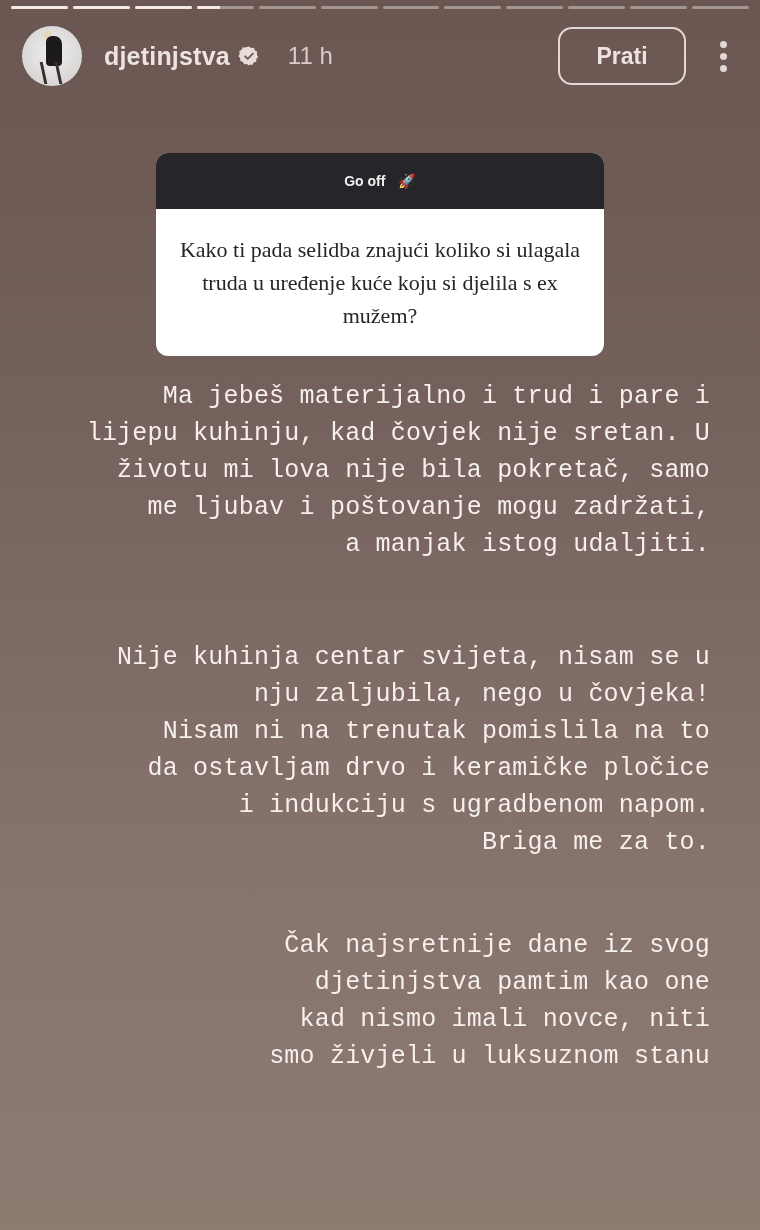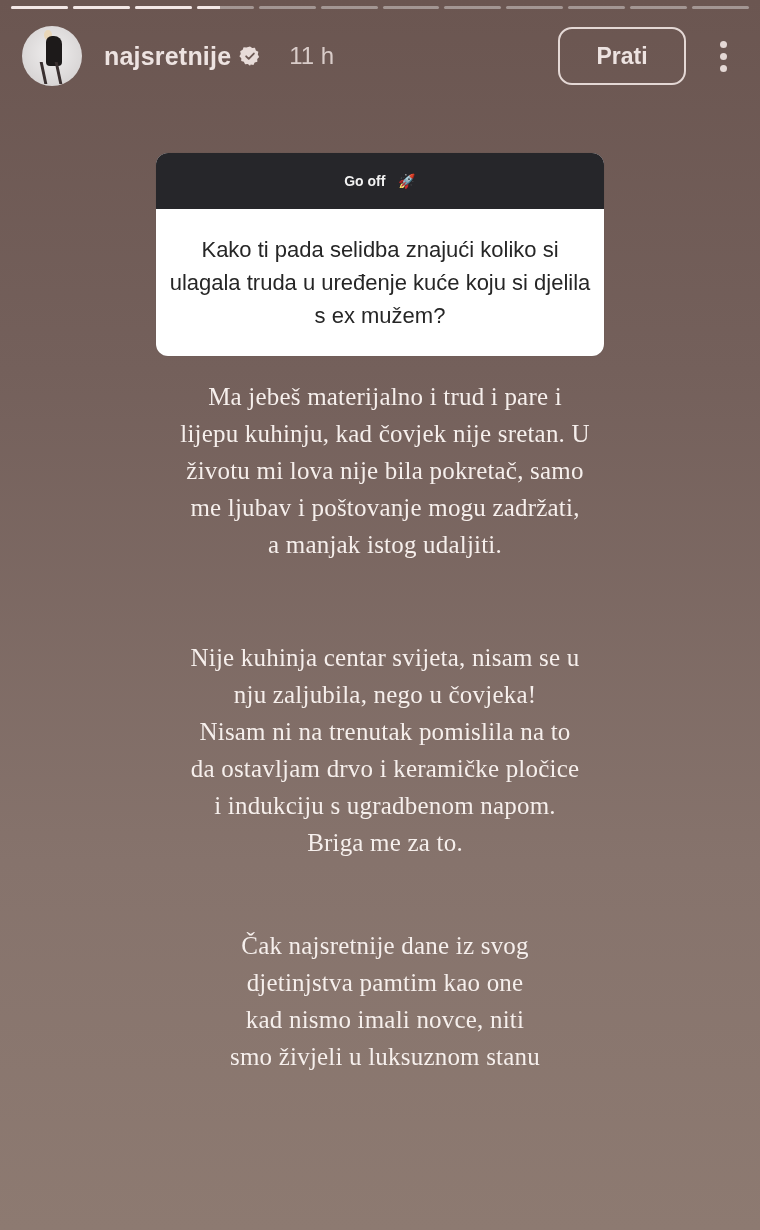--- a/index.html
+++ b/index.html
@@ -56,25 +56,25 @@
       border-radius: 12px; overflow: hidden; background: #ffffff;
       box-shadow: 0 0 1px rgba(0,0,0,0.2);
     }
     .qbox .qhead {
       height: 56px; background: #26262a; color: #f2f2f2; font-size: 14px; font-weight: bold;
       display: flex; align-items: center; justify-content: center; gap: 13px;
     }
     .qbox .qbody {
       height: 147px; display: flex; align-items: center; justify-content: center;
       text-align: center; padding: 0 8px;
-      color: #262626; font-size: 22px; line-height: 33px;
+      color: #262626; font-size: 22px; line-height: 33px; font-family: Liberation Serif, serif;
     }
     .answer {
-      position: absolute; left: 60px; right: 50px; text-align: center;
-      color: #f6efec; font-family: Liberation Serif, serif; font-weight: normal;
+      position: absolute; left: 60px; right: 50px; text-align: right;
+      color: #f6efec; font-family: Liberation Mono, monospace; font-weight: normal;
       font-size: 25px; line-height: 37px; letter-spacing: 0.2px;
       text-shadow: 0 0 1px rgba(0,0,0,0.05);
     }
     .answer p { white-space: pre-line; }
     .a1 { top: 378px; }
     .a2 { top: 639px; }
     .a3 { top: 927px; }
   </style>
 </head>
 <body>
@@ -117,21 +117,21 @@
       <div class="fill" style="width: 0%;"></div>
     </div>
   </div>
 
 <div class="header">
   <div class="avatar">
     <div class="figure-head"></div>
     <div class="figure-body"></div>
     <div class="figure-legs"></div>
   </div>
-  <span class="username">najsretnije</span>
+  <span class="username">djetinjstva</span>
   <span class="verified">
     <svg width="22" height="22" viewBox="0 0 24 24">
       <path d="M12 1.5l2.4 1.9 3-.3 1 2.9 2.7 1.4-.6 3 1.5 2.6-2.1 2.2.1 3-2.9.9-1.3 2.7-3-.5L12 22.5l-2.4-1.9-3 .5-1.3-2.7-2.9-.9.1-3-2.1-2.2 1.5-2.6-.6-3 2.7-1.4 1-2.9 3 .3z" fill="#e8dcd9"></path>
       <path d="M7.8 12.3l2.8 2.8 5.6-5.8" stroke="#6e5a55" stroke-width="2" fill="none" stroke-linecap="round" stroke-linejoin="round"></path>
     </svg>
   </span>
   <span class="time">11 h</span>
   <span class="spacer"></span>
   <button class="follow-btn">Prati</button>
   <div class="more-btn">

